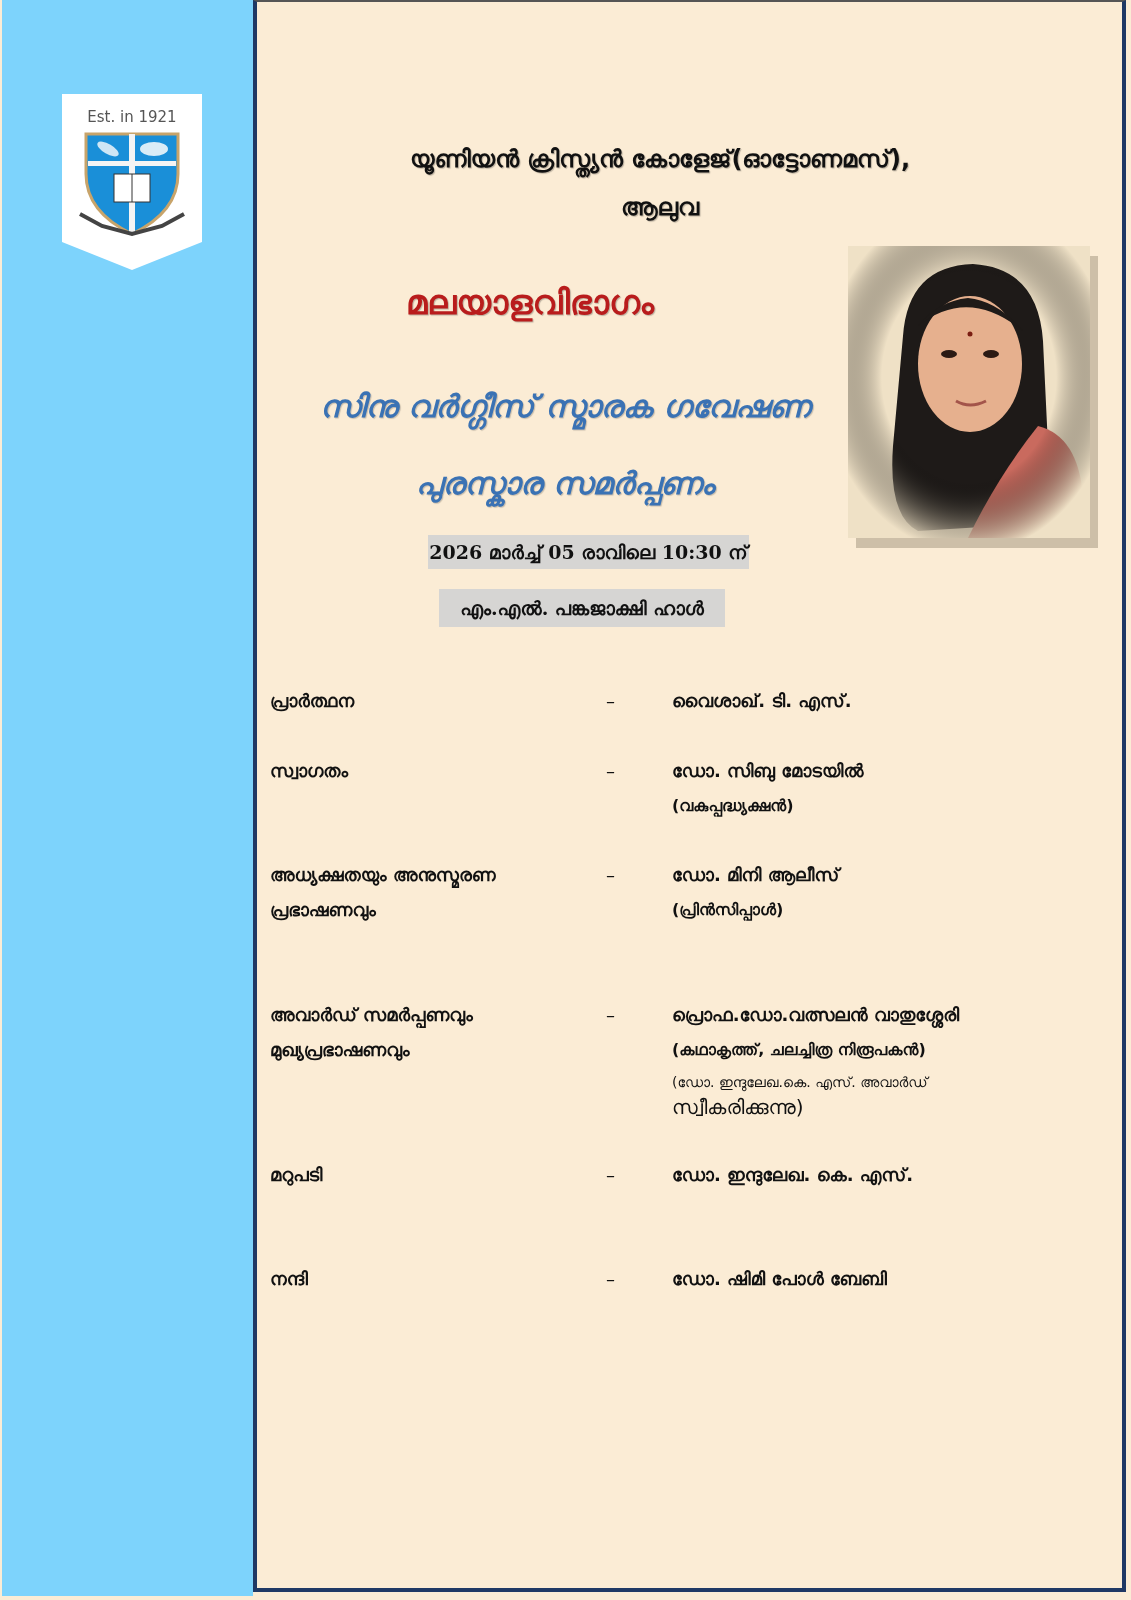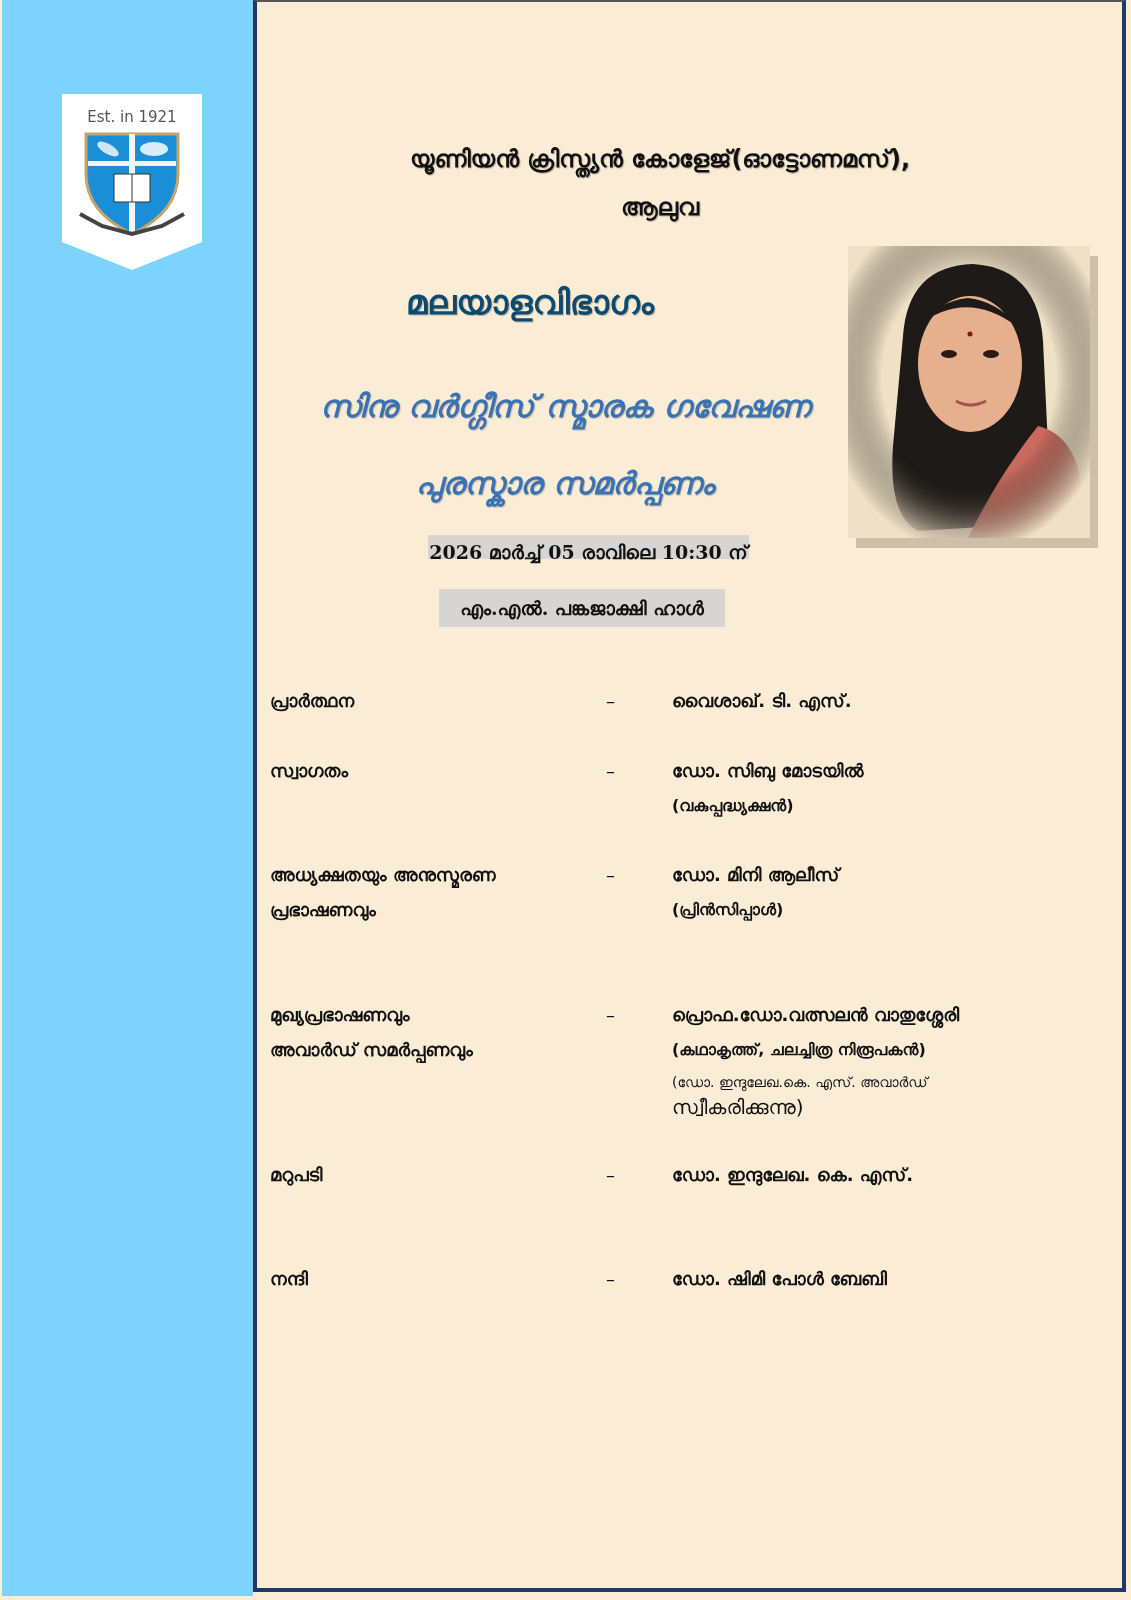--- a/index.html
+++ b/index.html
@@ -22,36 +22,36 @@
     border-bottom:4px solid #1f3864; border-top:2px solid #555;
     box-sizing:border-box; background:#fbecd5;
   }
   .title1 {
     position:absolute; left:270px; top:135px; width:780px; text-align:center;
     font-weight:bold; font-size:24px; line-height:48px; color:#111;
     text-shadow:1px 1px 1px rgba(0,0,0,0.25);
   }
   .dept {
     position:absolute; left:290px; top:282px; width:480px; text-align:center;
-    font-weight:bold; font-size:34px; color:#0c4a6e;
+    font-weight:bold; font-size:34px; color:#b91c1c;
     text-shadow:1px 1px 1px rgba(0,0,0,0.25);
   }
   .award1, .award2 {
     position:absolute; left:270px; width:600px; text-align:center;
     font-weight:bold; font-size:31px; color:#3a72b4;
     text-shadow:1px 1px 1px rgba(0,0,0,0.2);
     font-style:italic;
   }
   .award1 { top:388px; left:280px; width:570px; }
   .award2 { top:465px; left:280px; width:570px; }
   .hl {
     position:absolute; background:#d6d5d3; font-weight:bold; font-size:19px;
     font-family:"DejaVu Serif", serif; color:#111; padding:4px 0; text-align:center;
   }
-  .hl.date { left:428px; top:535px; width:321px; height:24px; line-height:34px; padding:0; }
+  .hl.date { left:428px; top:535px; width:321px; height:34px; line-height:34px; padding:0; }
   .hl.venue { left:439px; top:589px; width:286px; height:38px; line-height:38px; padding:0; }
   .photo {
     position:absolute; left:848px; top:246px; width:242px; height:292px;
     background:#efe1c6;
     box-shadow: 8px 10px 0 #cdbfa8;
   }
   .prog-row { position:absolute; left:270px; width:800px; }
   .prog-row .role { position:absolute; left:0; width:330px; font-weight:bold; font-size:18px; line-height:35px; }
   .prog-row .dash { position:absolute; left:336px; font-size:18px; line-height:35px; }
   .prog-row .person { position:absolute; left:402px; width:400px; font-weight:bold; font-size:18px; line-height:35px; }
@@ -134,22 +134,22 @@
   </span>
   <span class="dash">–</span>
   <span class="person">
     <span>ഡോ. മിനി ആലീസ്</span>
     <span class="sub">(പ്രിൻസിപ്പാൾ)</span>
   </span>
 </div>
 
 <div class="prog-row" style="top:997px;">
   <span class="role">
+    <span style="display:block">അവാർഡ് സമർപ്പണവും</span>
     <span style="display:block">മുഖ്യപ്രഭാഷണവും</span>
-    <span style="display:block">അവാർഡ് സമർപ്പണവും</span>
   </span>
   <span class="dash">–</span>
   <span class="person">
     <span>പ്രൊഫ.ഡോ.വത്സലൻ വാതുശ്ശേരി</span>
     <span class="sub">(കഥാകൃത്ത്, ചലച്ചിത്ര നിരൂപകൻ)</span>
     <span class="note">(ഡോ. ഇന്ദുലേഖ.കെ. എസ്. അവാർഡ്</span>
     <span class="note2">സ്വീകരിക്കുന്നു)</span>
   </span>
 </div>
 

